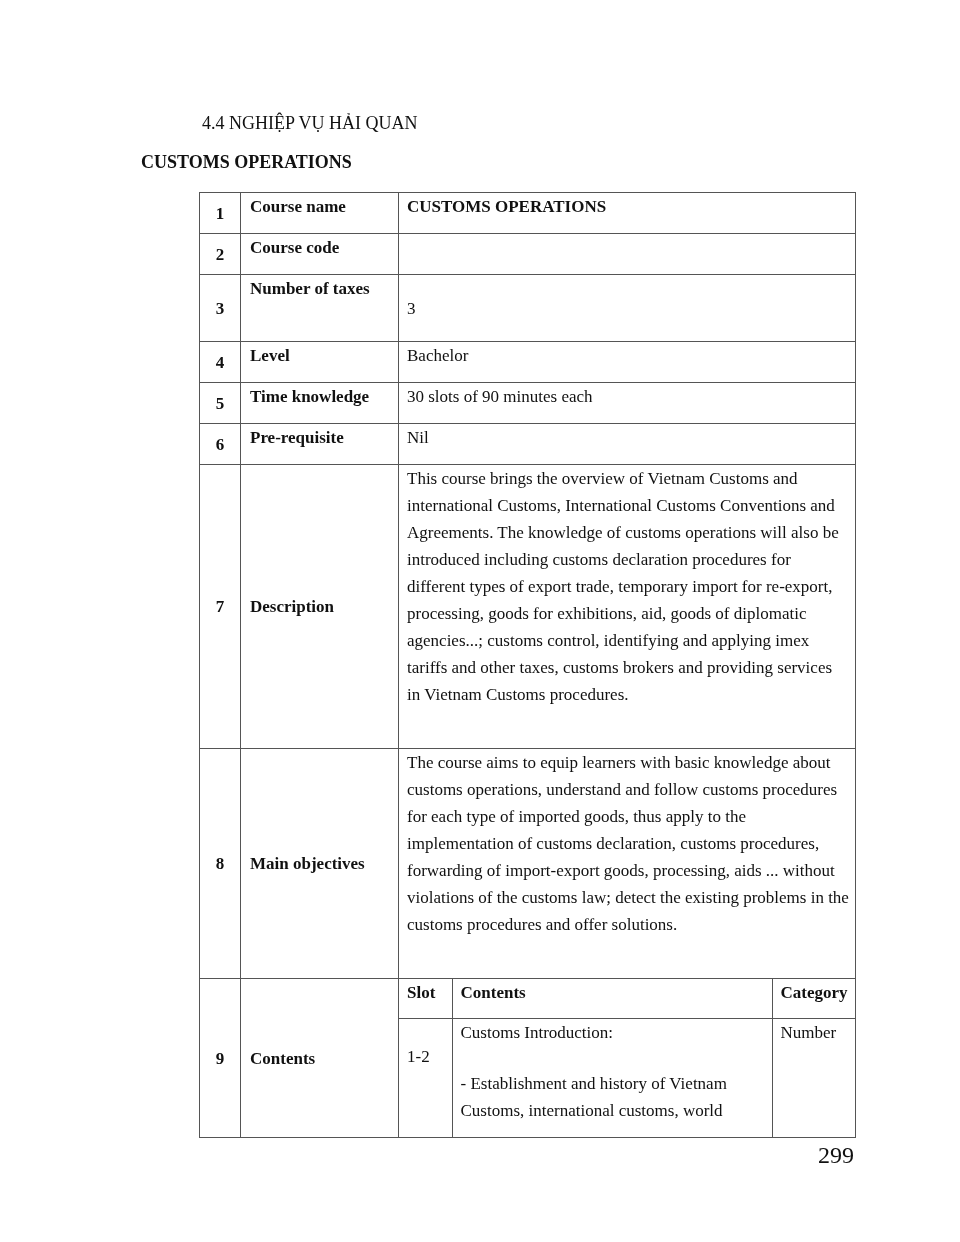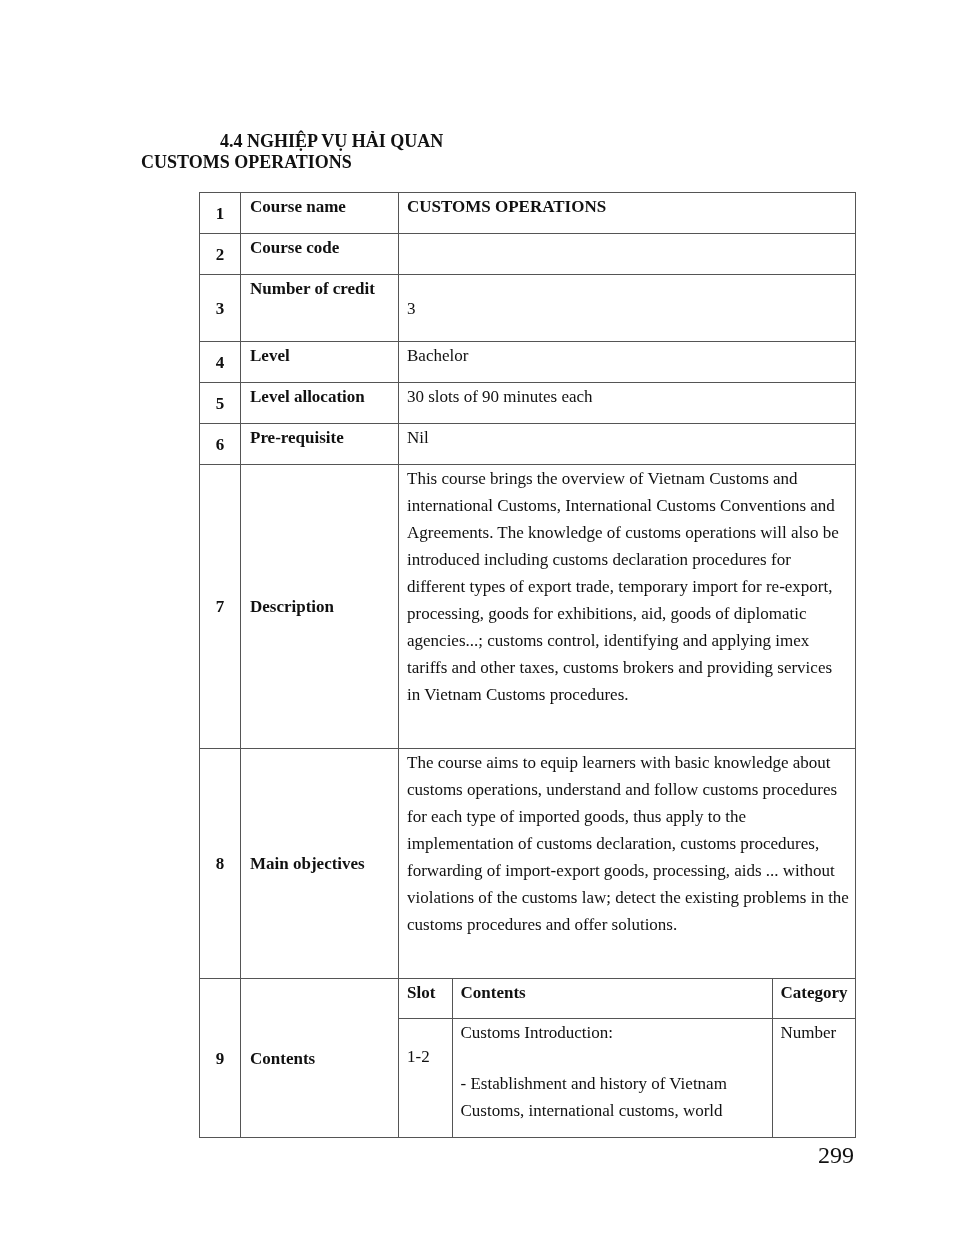--- a/index.html
+++ b/index.html
@@ -3,21 +3,21 @@
   <meta charset="utf-8">
   <style>
     html, body { margin: 0; padding: 0; background: #ffffff; }
     body {
       width: 960px; height: 1242px; position: relative; overflow: hidden;
       font-family: "Liberation Serif", "DejaVu Serif", serif;
       color: #111111;
     }
     .h1 {
       position: absolute; left: 202px; top: 113px;
-      font-size: 18px; font-weight: bold; margin: 18px;
+      font-size: 18px; font-weight: normal; margin: 0;
     }
     .h2 {
       position: absolute; left: 141px; top: 152px;
       font-size: 18px; font-weight: bold; margin: 0;
     }
     table.main {
       position: absolute; left: 199px; top: 192px;
       width: 657px; border-collapse: collapse; table-layout: fixed;
       font-size: 17px; line-height: 27px;
     }
@@ -73,31 +73,31 @@
       <td class="lbl">Course name</td>
       <td class="val bold">CUSTOMS OPERATIONS</td>
     </tr>
     <tr class="r2">
       <td class="num">2</td>
       <td class="lbl">Course code</td>
       <td class="val"></td>
     </tr>
     <tr class="r3">
       <td class="num">3</td>
-      <td class="lbl">Number of credit</td>
+      <td class="lbl">Number of taxes</td>
       <td class="val mid">3</td>
     </tr>
     <tr class="r4">
       <td class="num">4</td>
       <td class="lbl">Level</td>
       <td class="val">Bachelor</td>
     </tr>
     <tr class="r5">
       <td class="num">5</td>
-      <td class="lbl">Level allocation</td>
+      <td class="lbl">Time knowledge</td>
       <td class="val">30 slots of 90 minutes each</td>
     </tr>
     <tr class="r6">
       <td class="num">6</td>
       <td class="lbl">Pre-requisite</td>
       <td class="val">Nil</td>
     </tr>
     <tr class="r7">
       <td class="num">7</td>
       <td class="lbl">Description</td>

